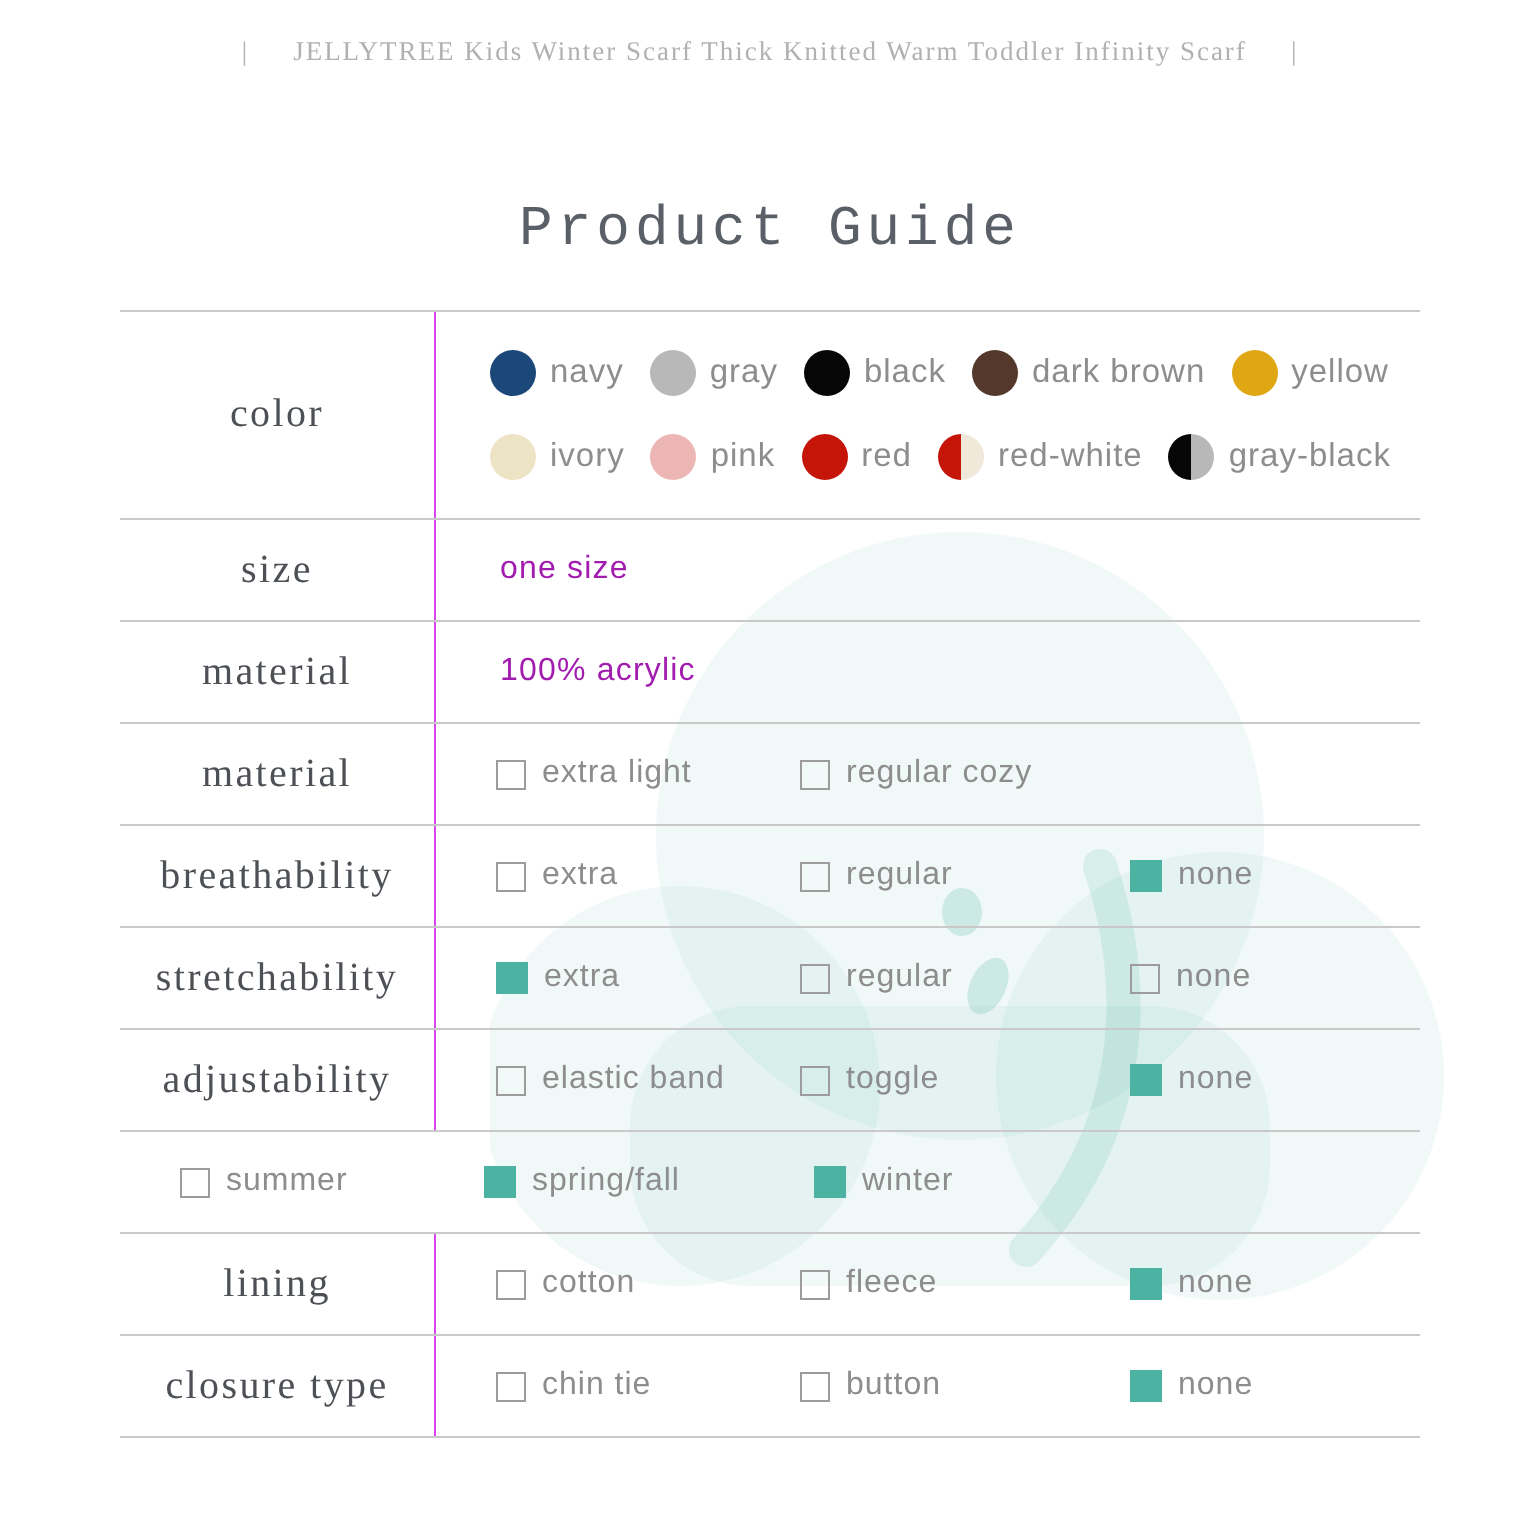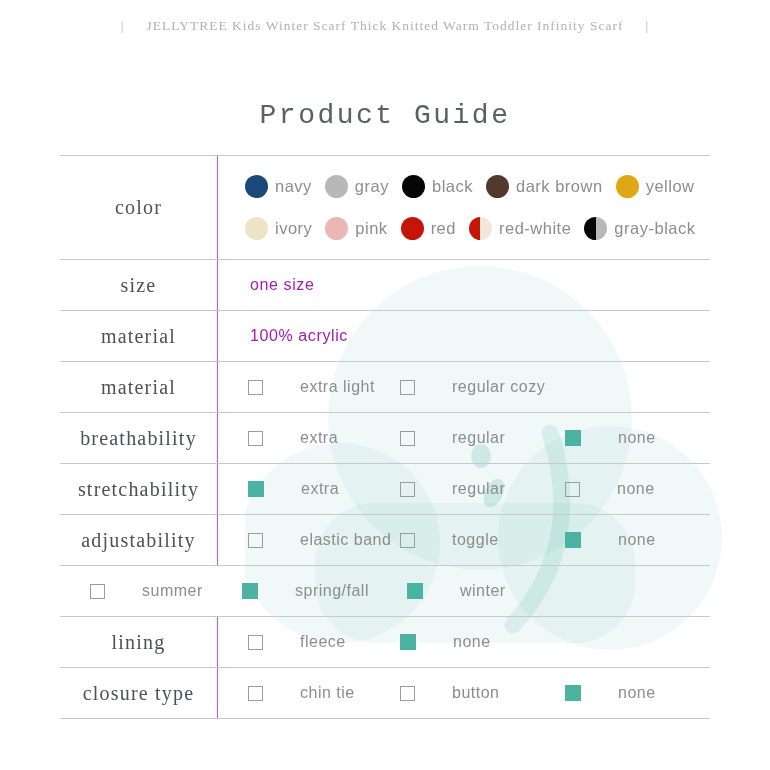--- a/index.html
+++ b/index.html
@@ -37,21 +37,21 @@
   .content-cell{flex:1;display:flex;align-items:center;}
   
   .value-text{
     padding-left:32px;font-size:16px;color:#a21caf;letter-spacing:0.6px;
   }
   
   .options-grid{
     display:grid;grid-template-columns:152px 165px auto;
     padding-left:30px;width:100%;align-items:center;
   }
-  .option{display:flex;align-items:center;gap:29px;}
+  .option{display:flex;align-items:center;}
   .box{
     width:13px;height:13px;border:1.6px solid #9c9c9c;background:transparent;
     flex:0 0 auto;margin-right:8px;
   }
   .box.checked{width:16px;height:16px;border:none;background:#4cb2a2;}
   .option-label{font-size:16px;color:#8d8d8d;letter-spacing:0.5px;}
   
   .swatch-cell{
     flex-direction:column;align-items:flex-start;justify-content:space-evenly;
     padding-left:27px;
@@ -241,20 +241,24 @@
             </span>
           </div>
         </div>
       </div>
       <div class="t-row">
         <div class="label-cell">lining</div>
         <div class="content-cell">
           <div class="options-grid">
             <span class="option">
               <span class="box"></span>
+              <span class="option-label">cotton</span>
+            </span>
+            <span class="option">
+              <span class="box"></span>
               <span class="option-label">fleece</span>
             </span>
             <span class="option">
               <span class="box checked"></span>
               <span class="option-label">none</span>
             </span>
           </div>
         </div>
       </div>
       <div class="t-row">

